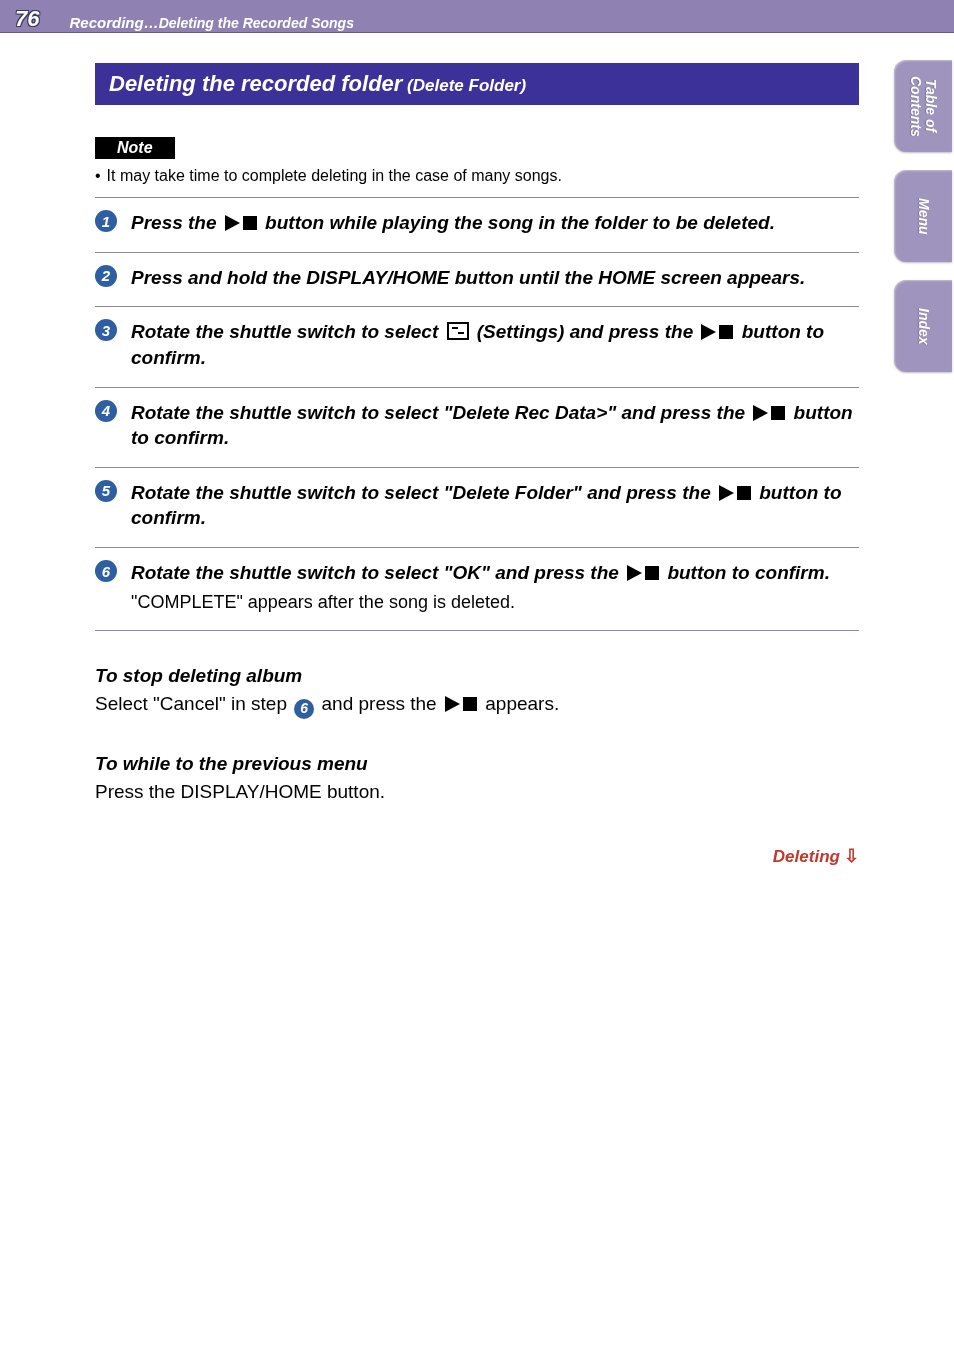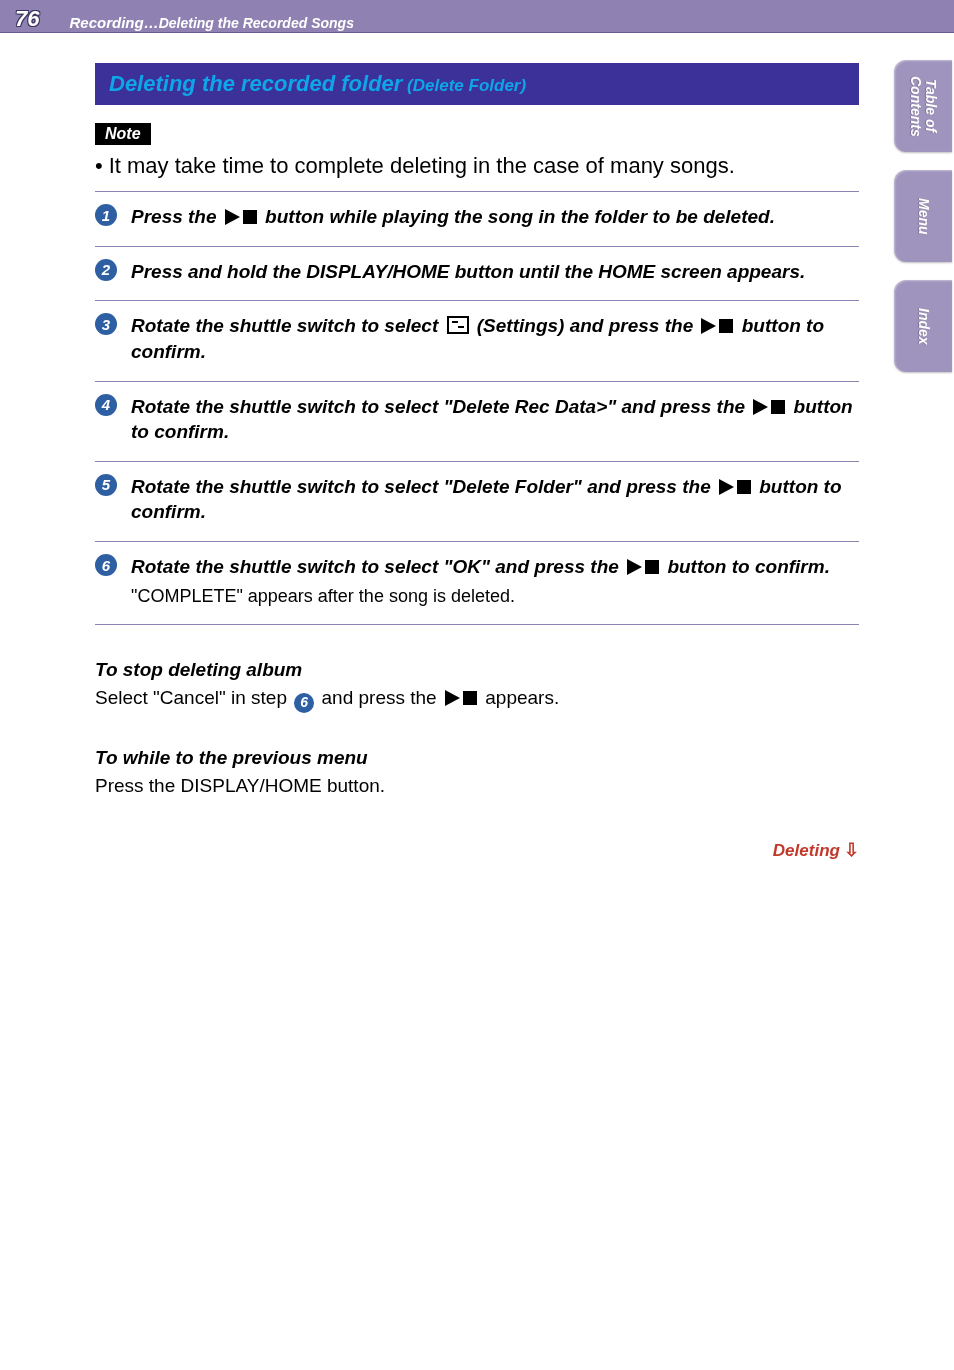--- a/index.html
+++ b/index.html
@@ -40,44 +40,44 @@
     font-weight: 700;
     font-style: italic;
   }
 
   .content {
     padding: 30px 95px 0 95px;
   }
 
   .section-title {
     background: #3c3099;
-    color: #0ea5e9;
+    color: #ffffff;
     padding: 8px 14px;
     font-weight: 800;
     font-style: italic;
     font-size: 22px;
-    margin-bottom: 18px;
+    margin-bottom: 32px;
   }
   .section-title-sub {
     font-size: 17px;
     font-weight: 700;
   }
 
   .note-tag {
     display: inline-block;
     background: #000;
     color: #fff;
     font-weight: 700;
     font-style: italic;
     font-size: 16px;
-    padding: 2px 10px;
+    padding: 2px 22px;
     margin-bottom: 8px;
   }
   .note-bullet {
-    font-size: 22px;
+    font-size: 16px;
     margin: 0 0 12px 0;
   }
   .note-bullet::before {
     content: "\2022";
     margin-right: 6px;
   }
 
   .step-list {
     border-top: 1px solid #8f81b1;
   }

